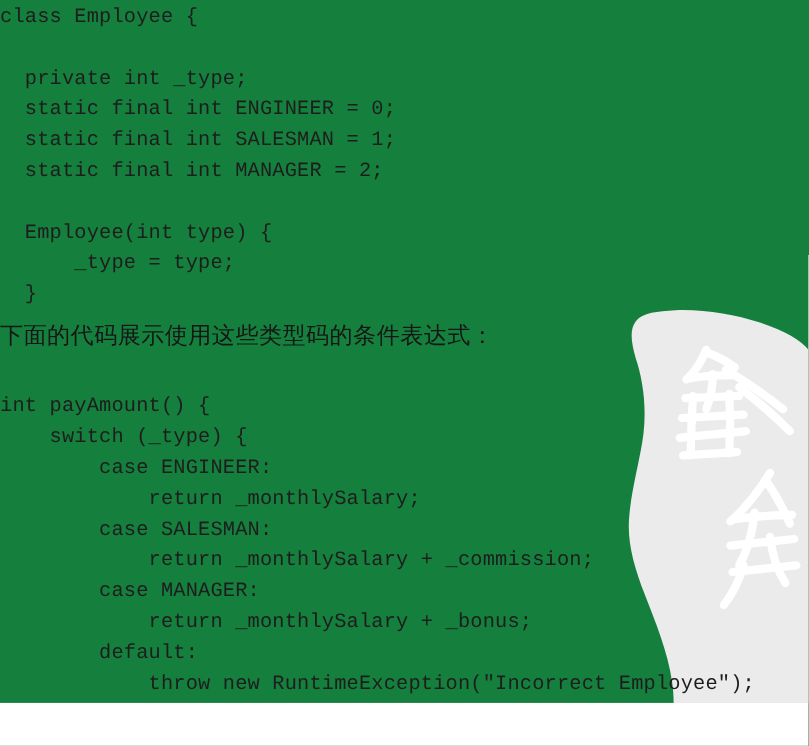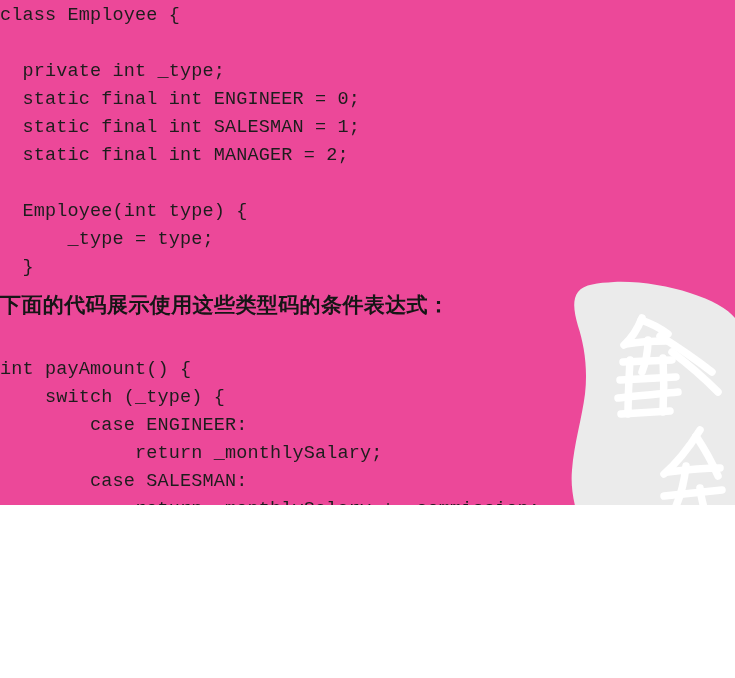--- a/index.html
+++ b/index.html
@@ -5,22 +5,22 @@
 <style>
   html, body {
     margin: 0;
     padding: 0;
     background: #ffffff;
   }
 
   #page {
     position: relative;
     width: 735px;
-    height: 505px;
-    background: #ec4899;
+    height: 639px;
+    background: #15803d;
     overflow: hidden;
     font-family: "Liberation Serif", serif;
   }
 
   
   .watermark {
     position: absolute;
     top: 0;
     left: 0;
     width: 735px;
@@ -53,21 +53,21 @@
   #code-bottom { top: 356px; }
 
   .heading-cn {
     position: absolute;
     left: 0;
     top: 290px;
     margin: 0;
     font-family: "DejaVu Sans", "Liberation Sans", sans-serif;
     font-size: 21px;
     line-height: 30px;
-    font-weight: bold;
+    font-weight: normal;
     color: #161616;
     letter-spacing: 0.4px;
     white-space: pre;
   }
 </style>
 </head>
 <body>
 
 <div id="page">
 

